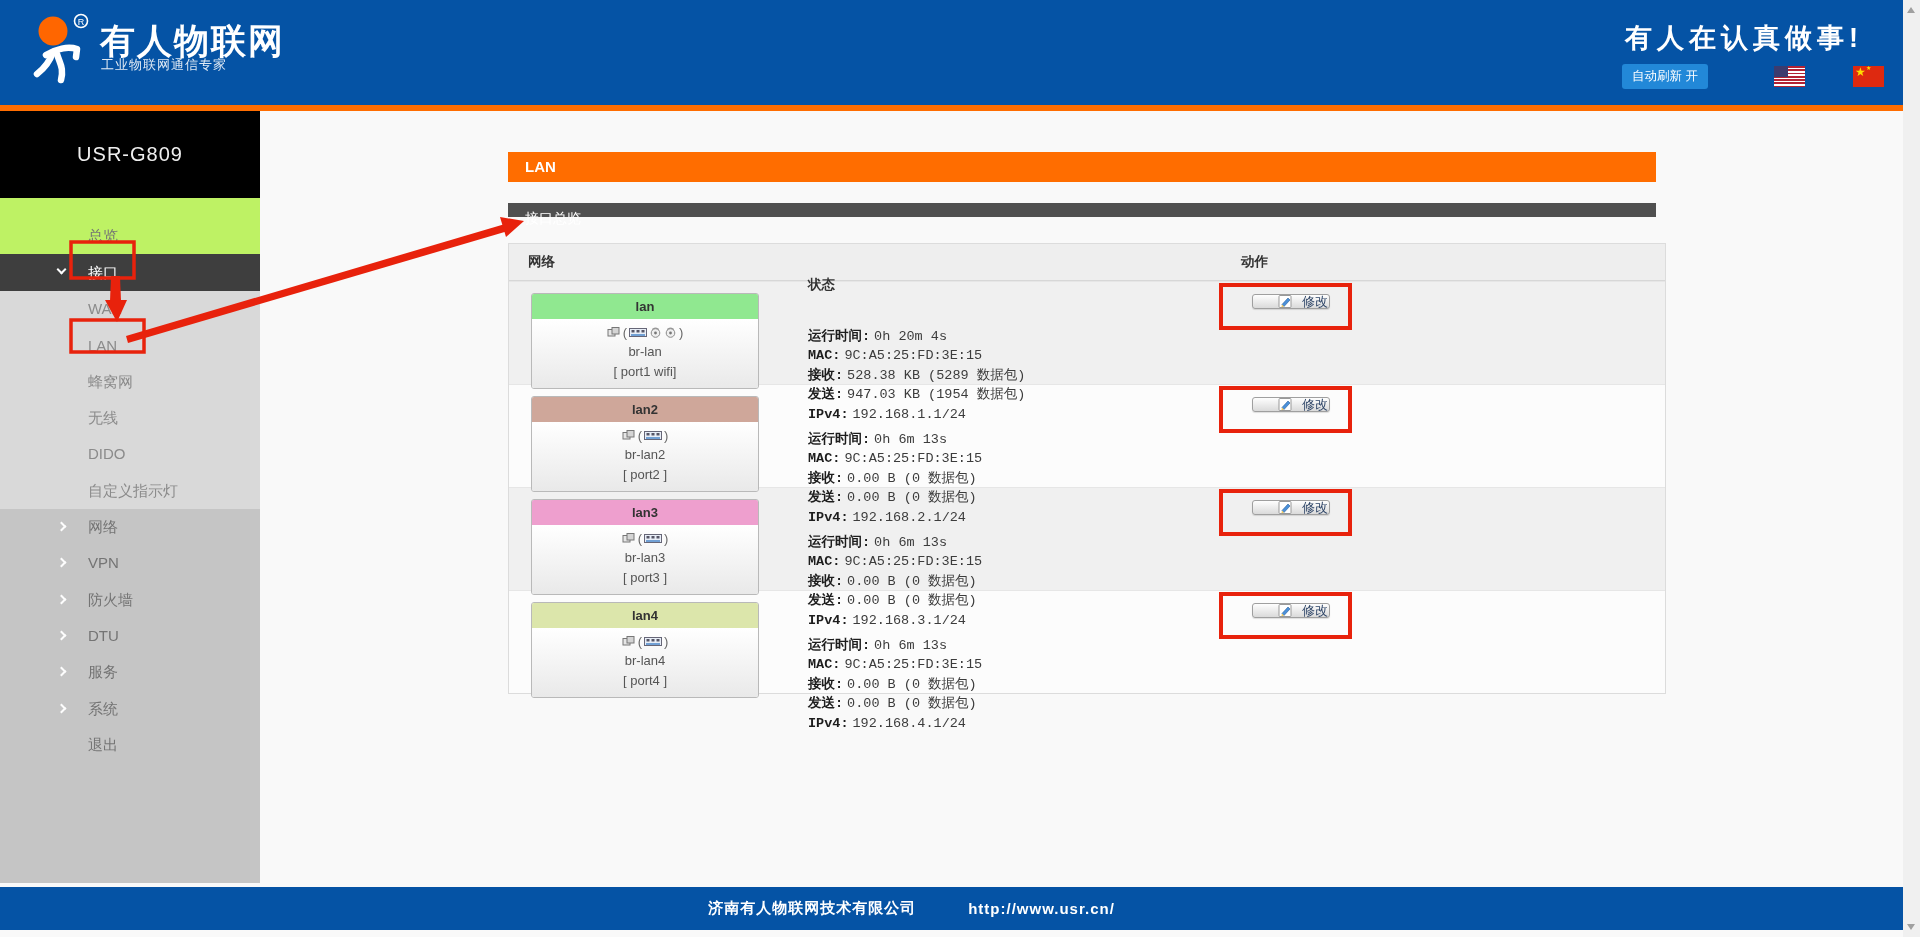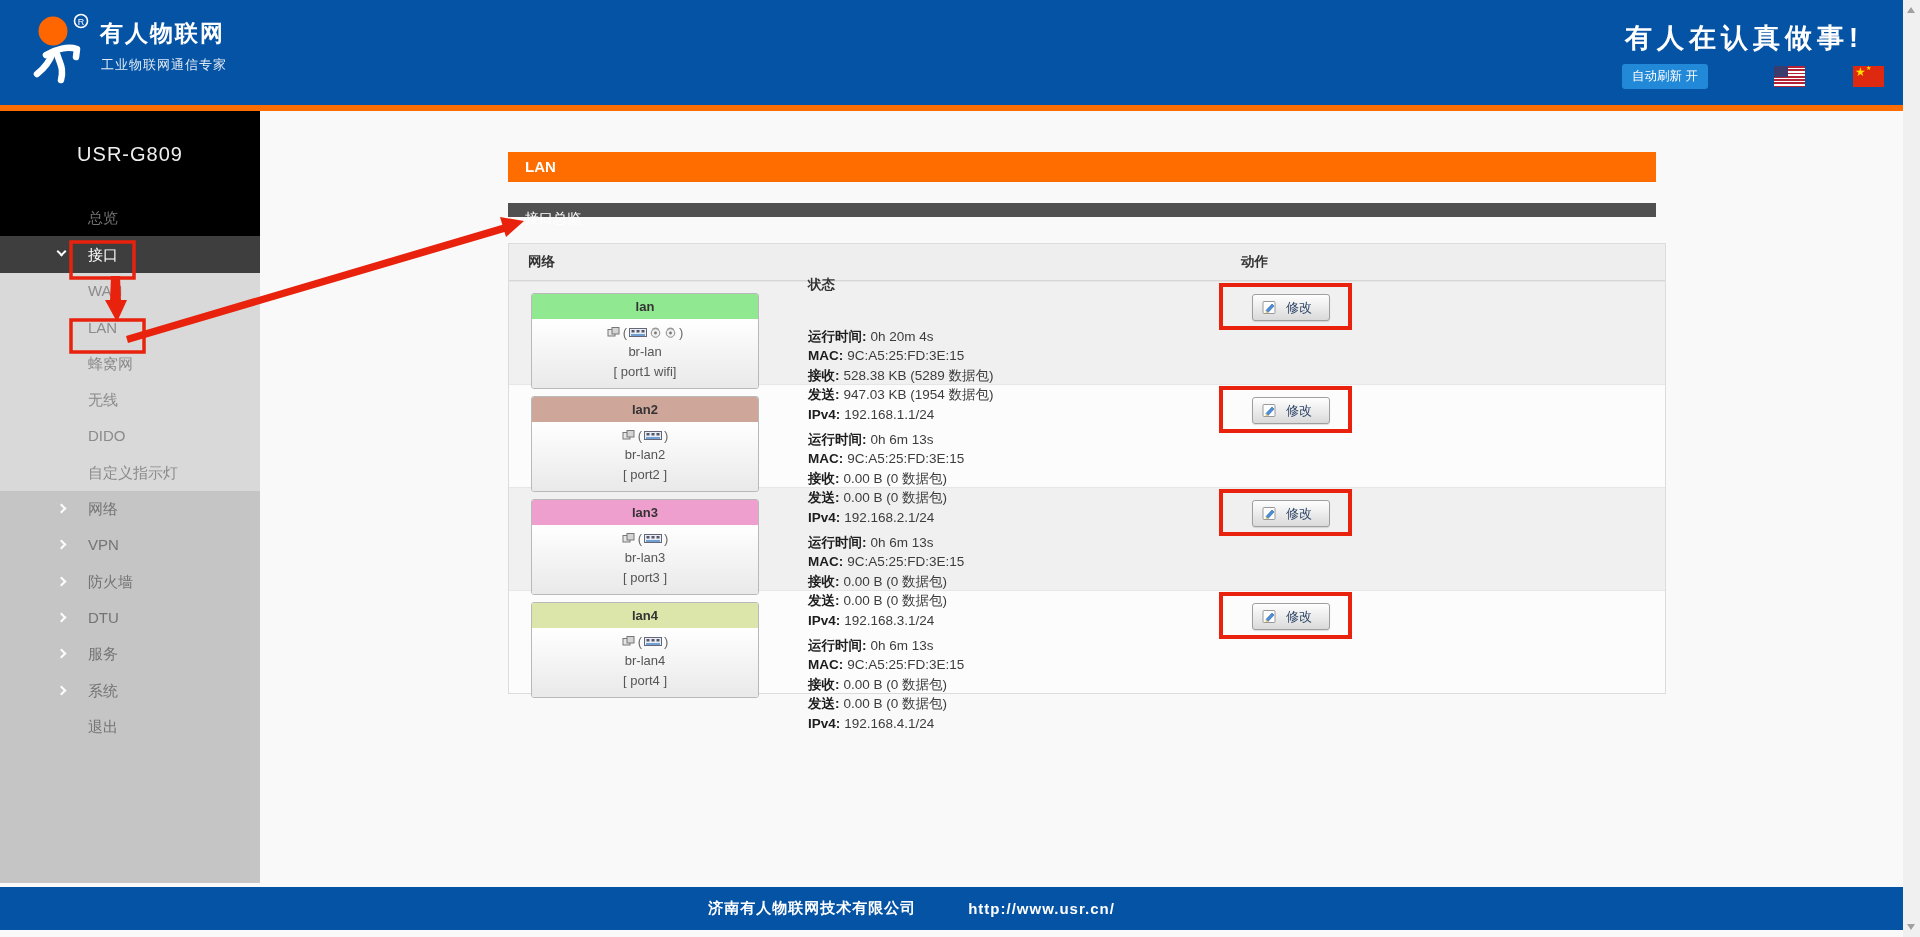--- a/index.html
+++ b/index.html
@@ -6,38 +6,38 @@
   html,body { width:1920px; height:937px; }
   body {
     position:relative; overflow:hidden;
     font-family:"Liberation Sans", sans-serif;
     background:#f9f9f9;
   }
   
   .header { position:absolute; left:0; top:0; width:1920px; height:105px; background:#0553a5; z-index:5; }
   .header-stripe { position:absolute; left:0; top:105px; width:1920px; height:6px; background:#ff6d00; z-index:5; }
   .logo-svg { position:absolute; left:22px; top:8px; }
-  .brand-title { position:absolute; left:100px; top:18px; color:#fff; font-size:23px; font-weight:bold; letter-spacing:2px; }
+  .brand-title { position:absolute; left:100px; top:18px; color:#fff; font-size:35px; font-weight:bold; letter-spacing:2px; }
   .brand-subtitle { position:absolute; left:101px; top:56px; color:rgba(255,255,255,.88); font-size:13px; letter-spacing:1px; }
   .slogan { position:absolute; top:20px; right:57px; color:#fff; font-size:27px; font-weight:bold; letter-spacing:5px; }
   .header-right-row { position:absolute; top:64px; right:36px; display:flex; align-items:center;gap:44px; }
   .auto-refresh-btn { background:#2288d8; color:#fff; font-size:12.5px; padding:4px 10px; border:none; border-radius:3px; cursor:pointer; }
   .flag { width:31px; height:21px; margin-left:4px; position:relative; overflow:hidden; display:inline-block; }
   .flag-us { margin-left:22px;
     background:repeating-linear-gradient(#b22234 0 1.7px,#fff 1.7px 3.3px); }
   .flag-us .canton { position:absolute; left:0; top:0; width:14px; height:11px; background:#3c3b6e;
     background-image:radial-gradient(#fff 14%, transparent 16%); background-size:4px 3px; }
   .flag-cn { background:#de2910; }
   .flag-cn .star-big { position:absolute; left:2px; top:-1px; color:#ffde00; font-size:12px; }
   .flag-cn .star-sm { position:absolute; left:13px; top:-2px; color:#ffde00; font-size:6px; }
   
   .sidebar { position:absolute; left:0; top:111px; width:260px; height:772px; display:flex; flex-direction:column; }
   .side-title { height:87px; background:#000000; color:#efefef; font-size:20px; letter-spacing:1px;
     display:flex; align-items:center; justify-content:center; }
-  .side-sec-a { background:#000000; padding-top:2px; }
+  .side-sec-a { background:#bef264; padding-top:20px; }
   .side-sec-b { background:#d9d9d9; }
   .side-sec-c { background:#c5c5c5; flex:1; }
   .side-item { position:relative; height:36.3px; line-height:36.3px; padding-left:88px; font-size:15px; color:#747474; cursor:pointer; }
   .side-sec-b .side-item { color:#8b8b8b; }
   .side-item-active { height:37px; line-height:37px; background:#3e3e3e; color:#fff; }
   .chev { position:absolute; left:58px; top:14px; width:7px; height:7px;
     border-right:2px solid #fdfdfd; border-bottom:2px solid #fdfdfd; transform:rotate(-45deg); }
   .chev-down { transform:rotate(45deg); top:12px; }
   
   .main { position:absolute; left:260px; top:111px; width:1643px; height:776px; background:#f9f9f9; }
@@ -55,27 +55,27 @@
   .col-status { width:435px; padding-left:17px;margin-top:45px; }
   .col-action { flex:1; padding-left:15px; }
   .t-header .col-net { padding-left:19px; } .t-header .col-status { padding-left:17px; }
   
   .net-badge { width:228px; margin:11px 0 0 3px; border:1px solid #b9b9b9; border-radius:3px; overflow:hidden; text-align:center; }
   .net-badge-name { height:25px; line-height:25px; font-size:13px; font-weight:bold; color:#333; }
   .net-badge-body { background:linear-gradient(#ffffff,#e9e9e9); font-size:13px; color:#555; padding:3px 0 6px 0; }
   .icon-line { height:20px; display:flex; align-items:center; justify-content:center; gap:2px; color:#666; font-size:13px; }
   .badge-line { line-height:20px; }
   
-  .status-block { padding-top:0; }
+  .status-block { padding-top:0;font-family:Liberation Mono, monospace; }
   .sline { font-size:13.5px; line-height:19.4px; color:#3c3c3c; }
   .sline b { color:#1d1d1d; margin-right:4px; }
   
-  .edit-btn { display:flex; align-items:center; gap:9px; width:78px; height:27px; margin-top:12px; margin-left:11px;
+  .edit-btn { display:flex; align-items:center; gap:9px; width:78px; height:15px; margin-top:12px; margin-left:11px;
     border:1px solid #9f9f9f; border-radius:3px; background:linear-gradient(#fefefe,#dadada);
-    font-size:13px; color:#2f4668; cursor:pointer; padding-left:9px; box-shadow:0 1px 1px rgba(0,0,0,.12); }
+    font-size:13px; color:#2f4668; cursor:pointer; padding-left:25px; box-shadow:0 1px 1px rgba(0,0,0,.12); }
   
   .footer { position:absolute; left:0; top:887px; width:1903px; height:43px; background:#0553a5;
     display:flex; align-items:center; justify-content:center; gap:52px; padding-right:80px; z-index:5; }
   .footer span, .footer a { color:#fff; font-size:15px; font-weight:bold; letter-spacing:1px; text-decoration:none; }
   
   .scrollbar { position:absolute; right:0; top:0; width:17px; height:937px; background:#f0f0f0; z-index:40; }
   .sb-arrow-up { position:absolute; top:7px; left:4px; width:0; height:0;
     border-left:4.5px solid transparent; border-right:4.5px solid transparent; border-bottom:6px solid #a0a0a0; }
   .sb-arrow-down { position:absolute; bottom:7px; left:4px; width:0; height:0;
     border-left:4.5px solid transparent; border-right:4.5px solid transparent; border-top:6px solid #a0a0a0; }

